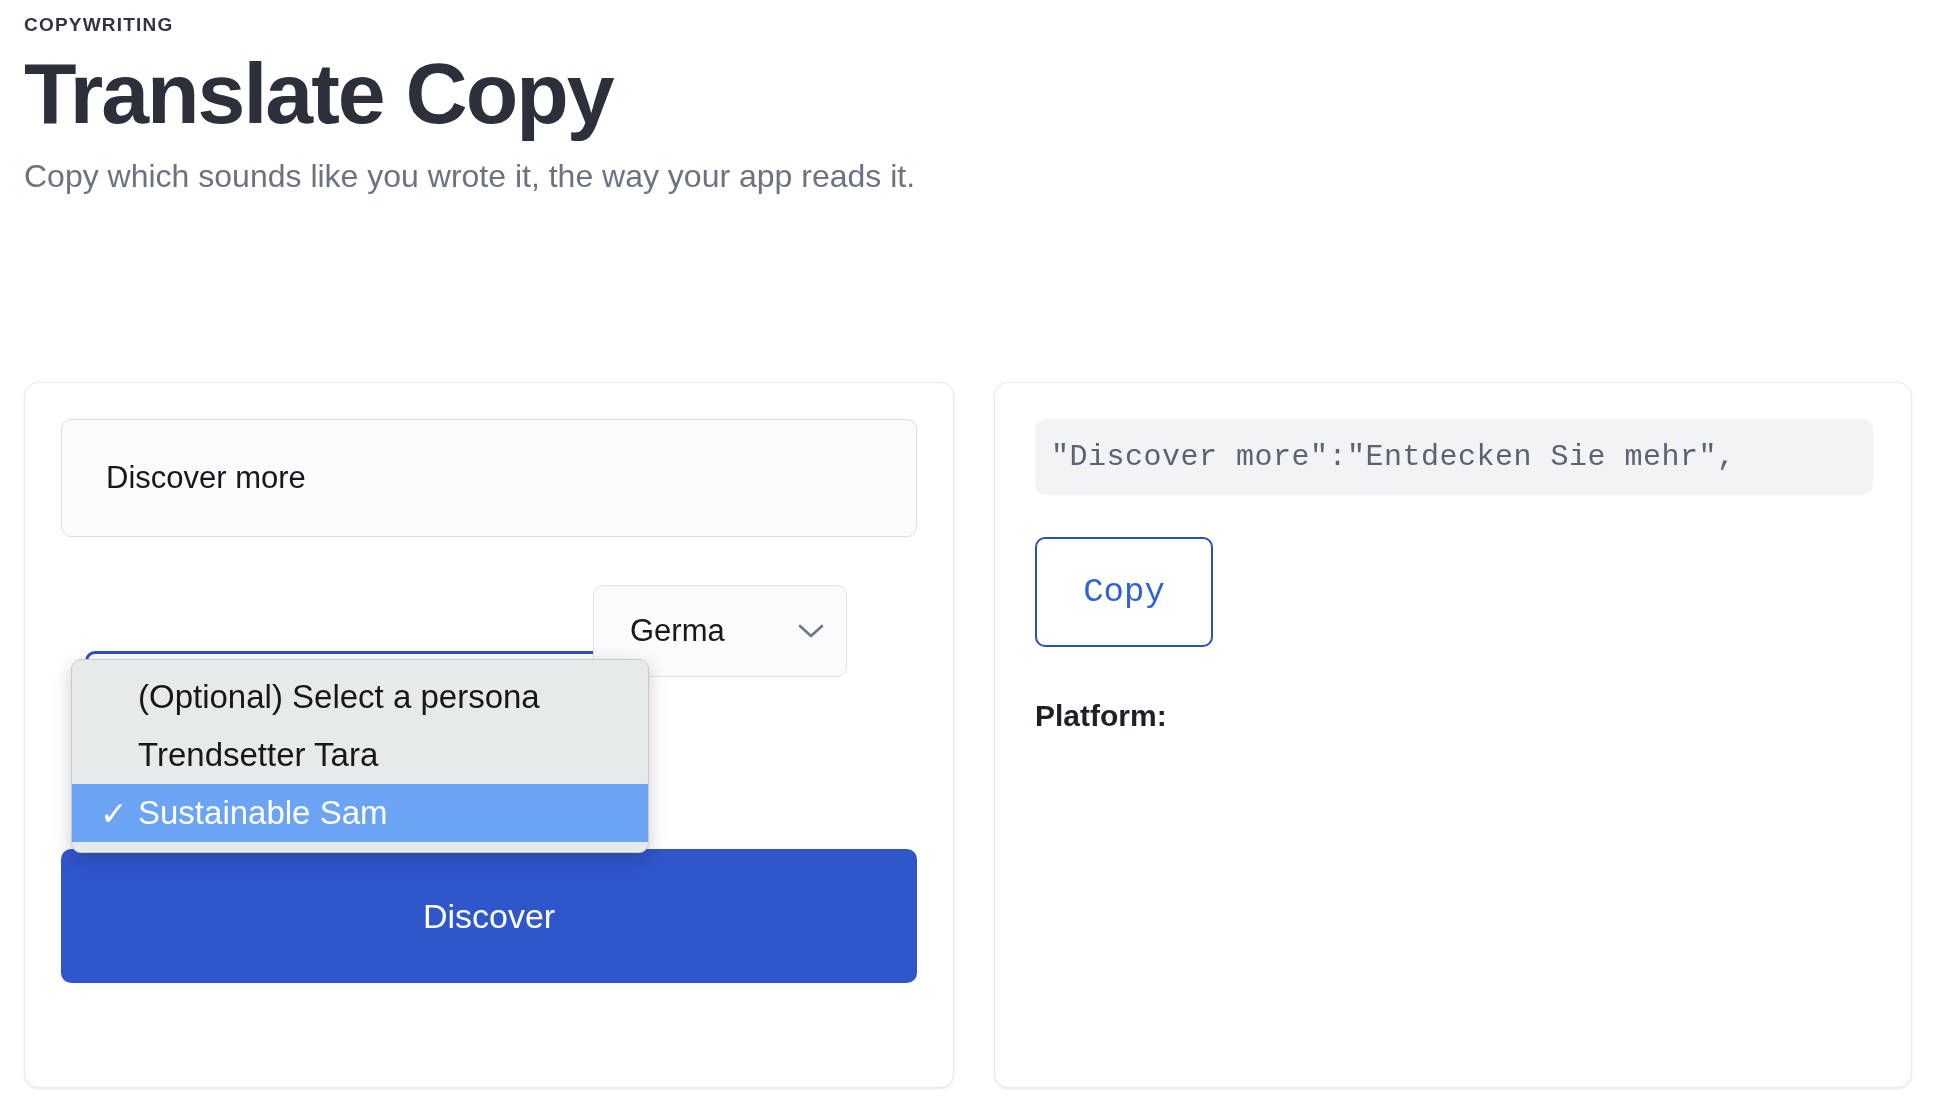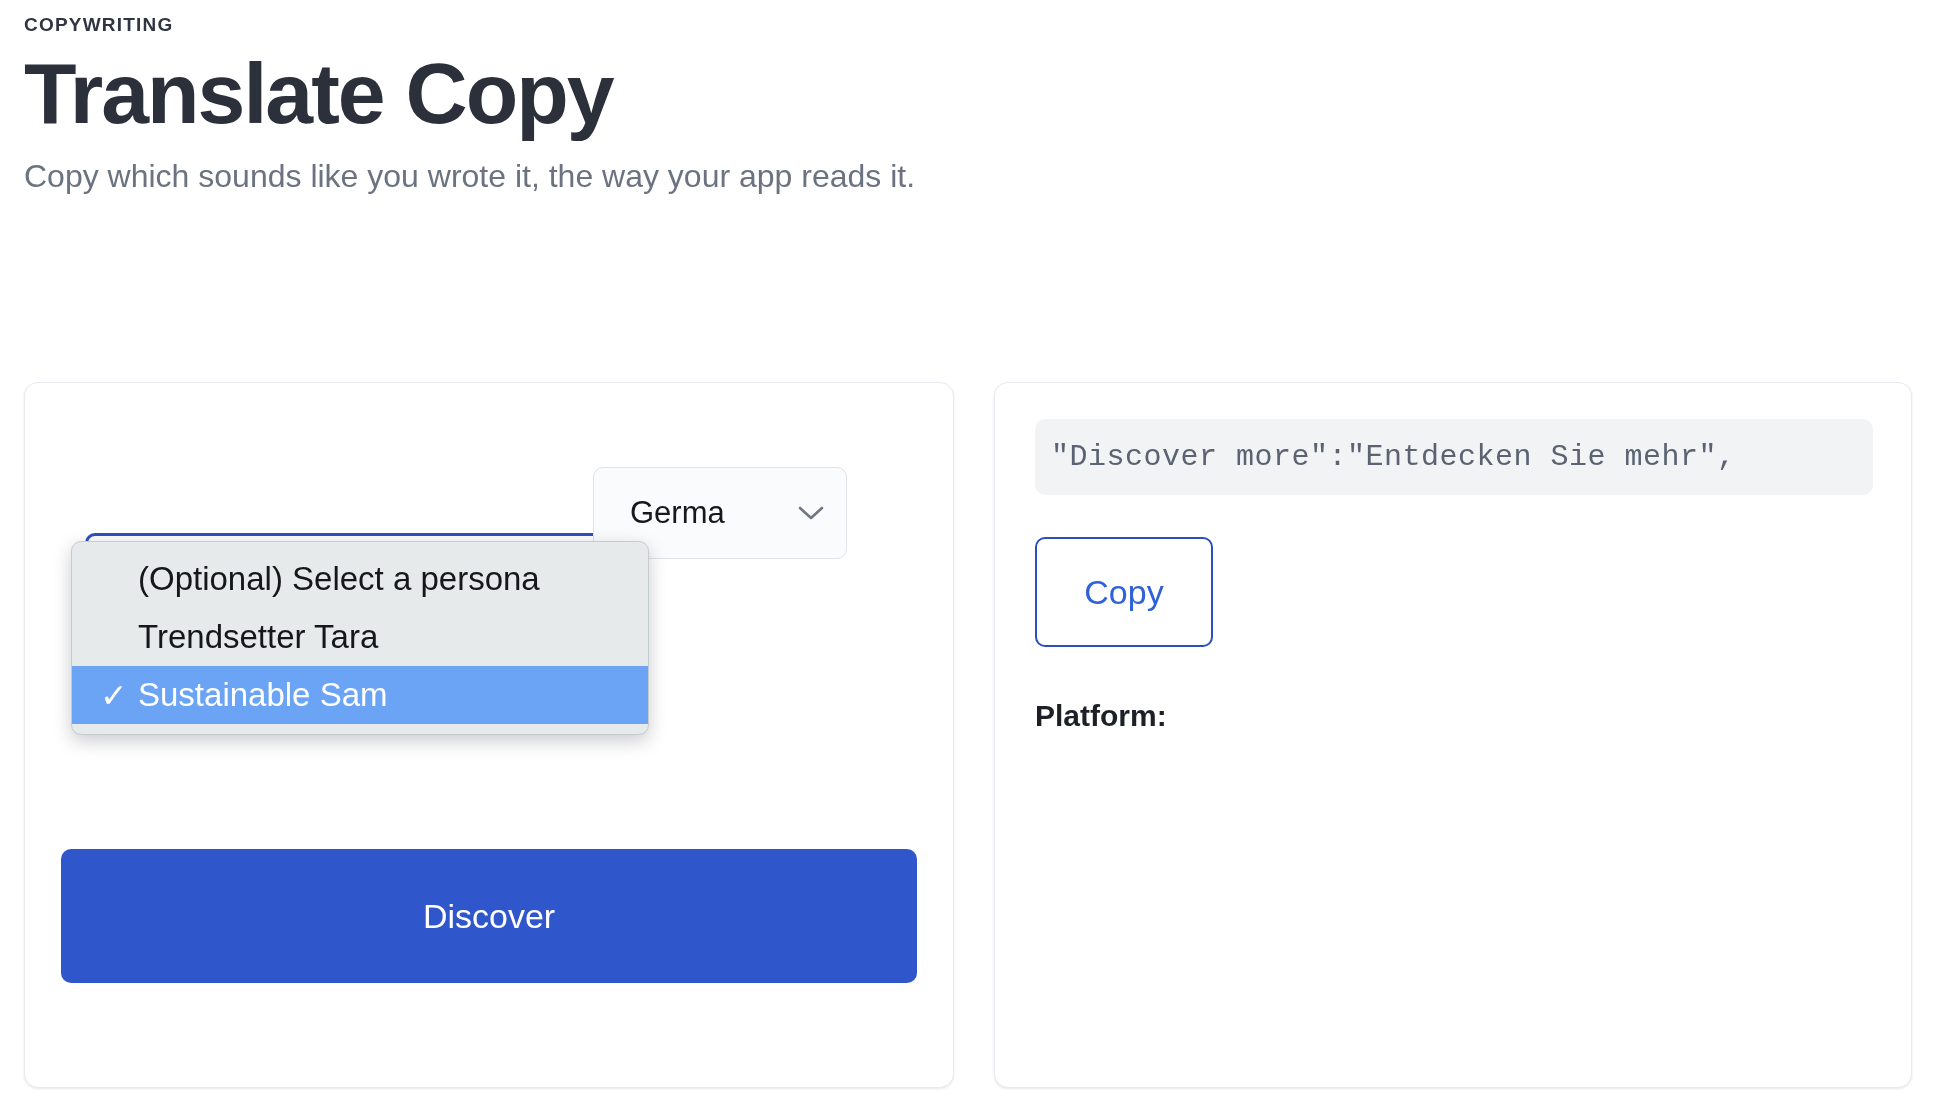--- a/index.html
+++ b/index.html
@@ -223,21 +223,21 @@
 
   .copy-btn {
     margin-top: 42px;
     width: 178px;
     height: 110px;
     background: #ffffff;
     border: 2px solid #2d4fbe;
     border-radius: 10px;
     color: #2f62d8;
     font-size: 34px;
-    font-family: Liberation Sans, sans-serif;
+    font-family: Liberation Mono, monospace;
     cursor: pointer;
   }
 
   .field-row {
     margin-top: 52px;
     display: flex;
     gap: 8px;
   }
   .field-col-platform { width: 408px; font-weight: bold; }
   .field-col-key { width: 430px; }
@@ -286,20 +286,23 @@
     <div class="eyebrow">COPYWRITING</div>
     <h1 class="page-title">Translate Copy</h1>
     <div class="page-subtitle"><span>Copy which sounds like </span><span class="em">you</span><span> wrote it, the way your app reads it.</span></div>
   </div>
 
   <div class="cards">
 
     <div class="card card-left">
       <div class="left-inner">
 
+        <div class="source-box">
+          <span>Discover more</span>
+        </div>
 
         <div class="persona-wrap">
 
           <div class="persona-select">
             <span>Sustainable Sam</span>
           </div>
 
           <div class="lang-group">
             <div class="lang-select">
               <span>Germa</span>

